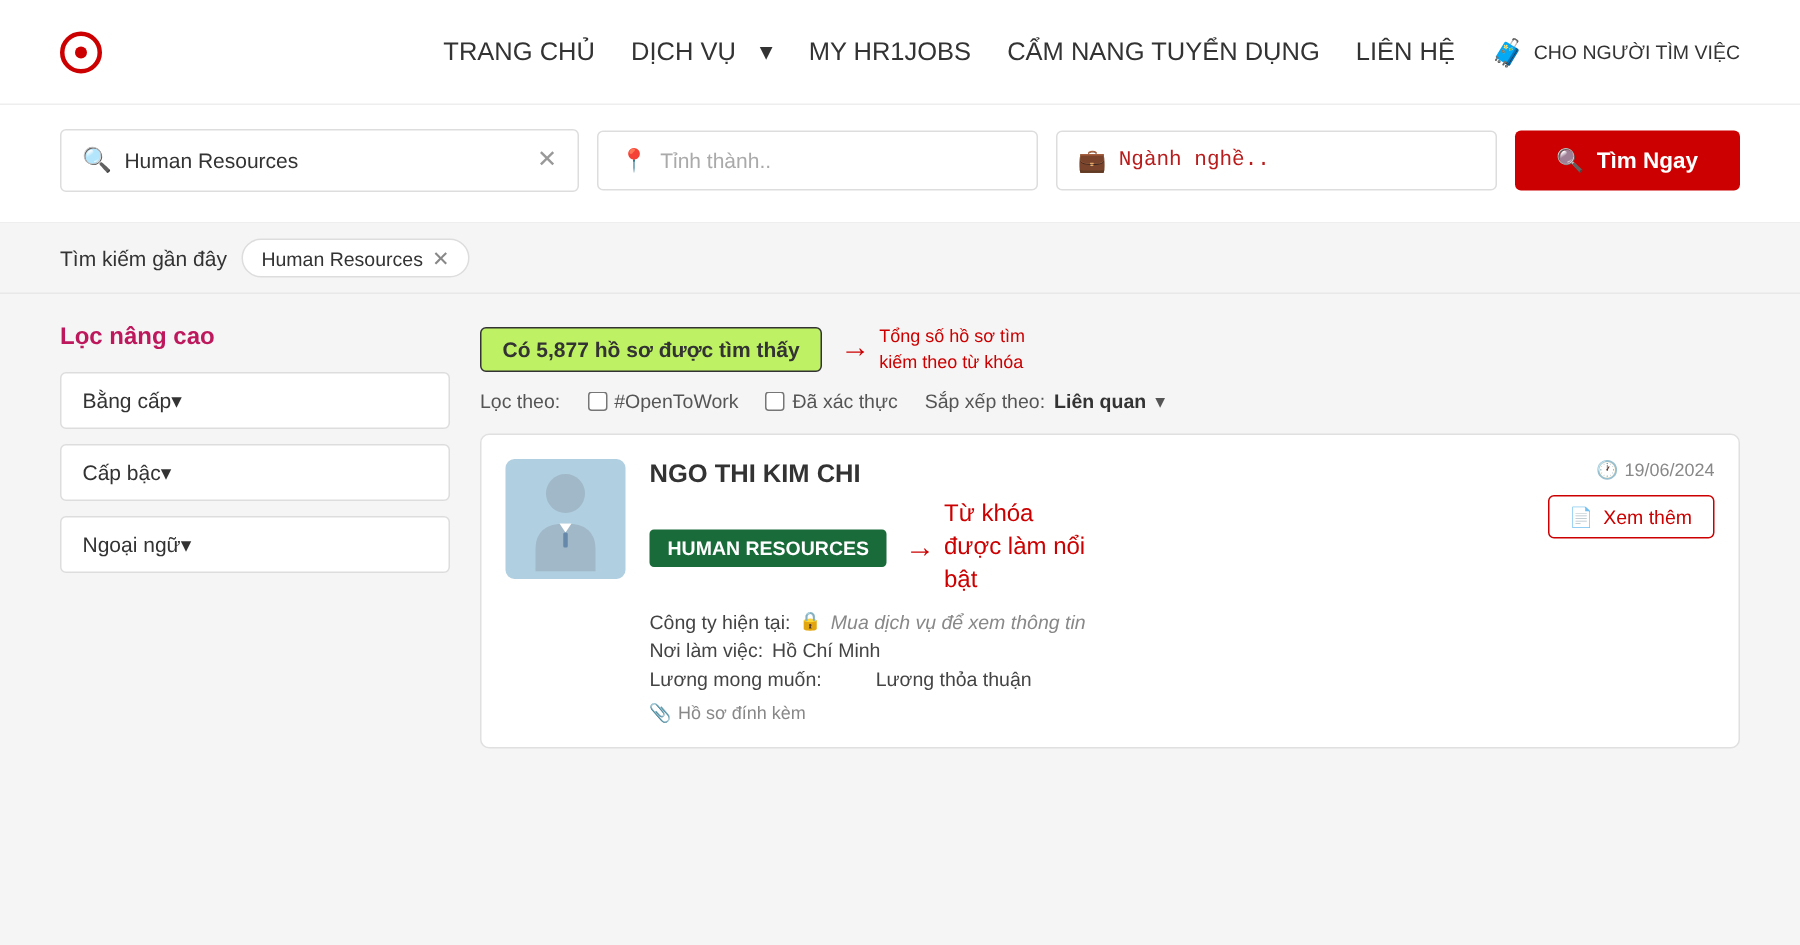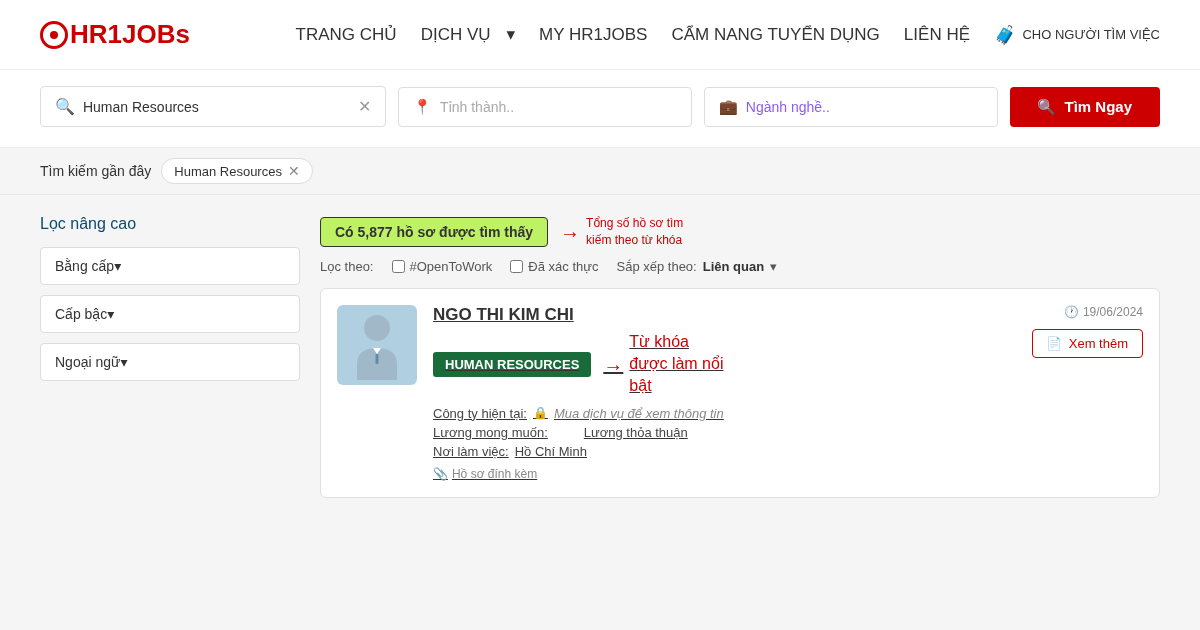--- a/index.html
+++ b/index.html
@@ -131,22 +131,22 @@
       min-height: 400px;
     }
 
     
     .sidebar {
       width: 260px;
       flex-shrink: 0;
     }
     .sidebar-title {
       font-size: 16px;
-      font-weight: normal;
-      color: #0c4a6e;
+      font-weight: bold;
+      color: #be185d;
       margin-bottom: 14px;
     }
     .filter-dropdown {
       width: 100%;
       background: #fff;
       border: 1px solid #ddd;
       border-radius: 4px;
       padding: 10px 14px;
       font-size: 14px;
       color: #333;
@@ -225,21 +225,21 @@
       width: 80px; height: 80px;
       background: #b0cfe0;
       border-radius: 6px;
       display: flex;
       align-items: center;
       justify-content: center;
       flex-shrink: 0;
       overflow: hidden;
     }
     .avatar-svg { width: 60px; height: 70px; }
-    .profile-info { flex: 1; text-decoration: underline; }
+    .profile-info { flex: 1; }
     .profile-name {
       font-size: 17px;
       font-weight: bold;
       color: #333;
       margin-bottom: 6px;
     }
     .profile-keyword-wrap {
       display: flex;
       align-items: center;
       gap: 12px;
@@ -299,21 +299,20 @@
       gap: 6px;
       white-space: nowrap;
     }
   </style>
 </head>
 <body>
 
 <header class="header">
   <div class="logo">
     <span class="logo-circle"></span>
-    <span class="logo-text">HR1JOBs</span>
   </div>
   <nav class="nav">
     <a class="nav-item">TRANG CHỦ</a>
     <a class="nav-item nav-dropdown">
       <span>DỊCH VỤ</span>
       <span>▾</span>
     </a>
     <a class="nav-item">MY HR1JOBS</a>
     <a class="nav-item">CẨM NANG TUYỂN DỤNG</a>
     <a class="nav-item">LIÊN HỆ</a>
@@ -329,21 +328,21 @@
     <span style="color:#aaa; font-size:16px;">🔍</span>
     <input type="text" value="Human Resources" style="">
     <button class="clear-btn">✕</button>
   </div>
   <div class="location-wrap">
     <span style="color:#cc0000; font-size:15px;">📍</span>
     <span style="color:#aaa;">Tỉnh thành..</span>
   </div>
   <div class="industry-wrap">
     <span style="color:#666; font-size:15px;">💼</span>
-    <span style="color:#8b5cf6;">Ngành nghề..</span>
+    <span style="color:#b91c1c;font-family:Liberation Mono, monospace;">Ngành nghề..</span>
   </div>
   <button class="search-btn">
     <span>🔍</span>
     <span>Tìm Ngay</span>
   </button>
 </section>
 
 <div class="recent-search">
   <span>Tìm kiếm gần đây</span>
   <div class="recent-tag">
@@ -420,26 +419,26 @@
             <span style="font-size:20px;">→</span>
             <span class="keyword-annotation-text">Từ khóa được làm nổi bật</span>
           </div>
         </div>
         <div class="profile-detail">
           <span>Công ty hiện tại:</span>
           <span class="lock-icon">🔒</span>
           <span class="muted">Mua dịch vụ để xem thông tin</span>
         </div>
         <div class="profile-detail">
+          <span>Nơi làm việc:</span>
+          <span>Hồ Chí Minh</span>
+        </div>
+        <div class="profile-detail">
           <span>Lương mong muốn:</span>
           <span style="margin-left:30px;">Lương thỏa thuận</span>
-        </div>
-        <div class="profile-detail">
-          <span>Nơi làm việc:</span>
-          <span>Hồ Chí Minh</span>
         </div>
         <div class="profile-attachment">
           <span>📎</span>
           <span>Hồ sơ đính kèm</span>
         </div>
       </div>
 
       <div class="profile-date-action">
         <div class="profile-date">
           <span>🕐</span>

